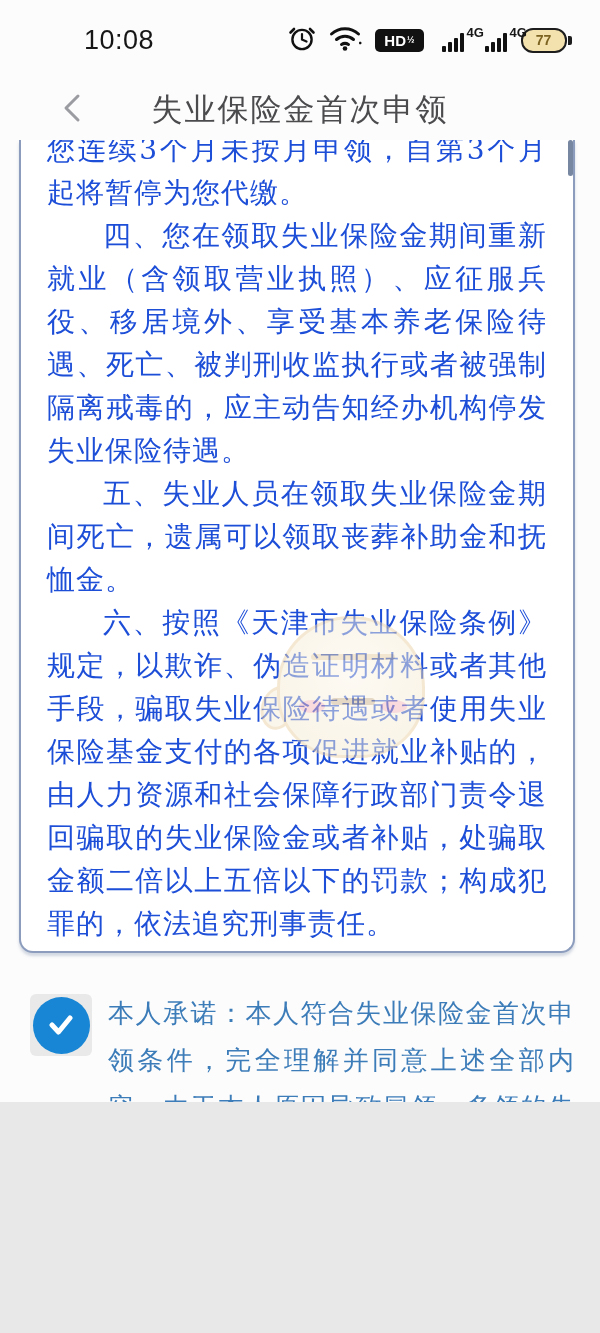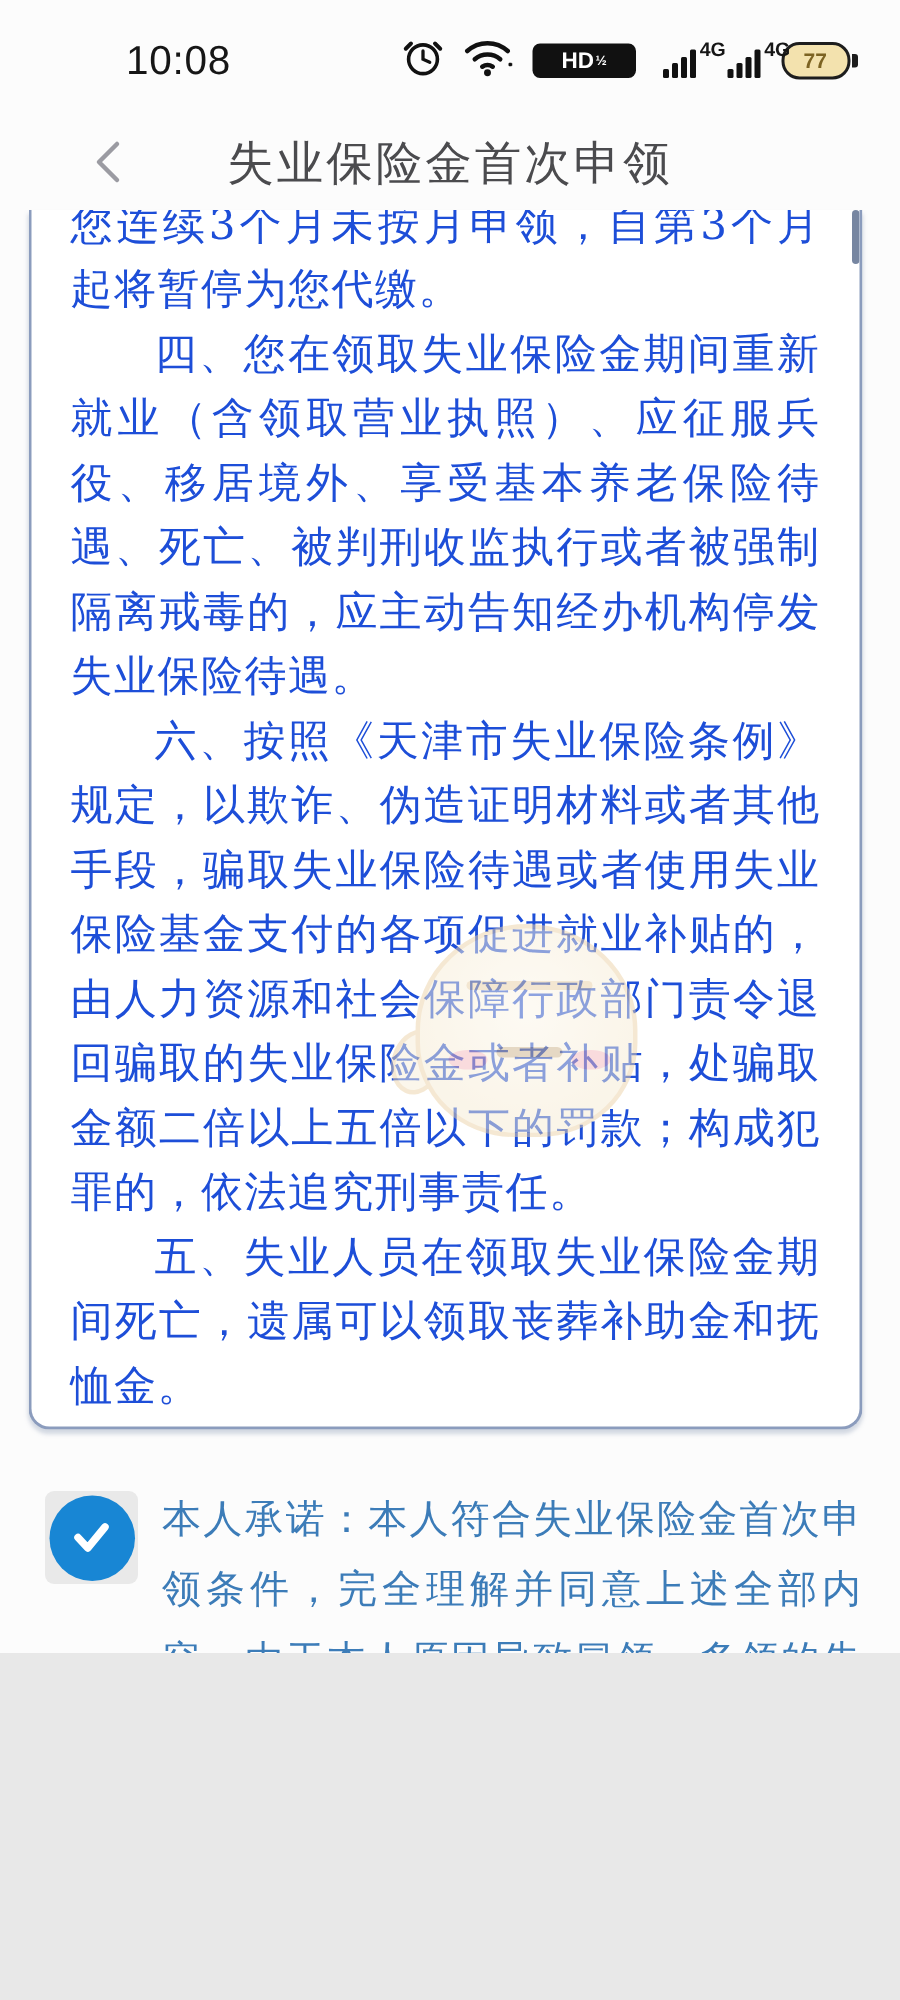--- a/index.html
+++ b/index.html
@@ -13,21 +13,21 @@
   .status-bar{
     position:absolute; top:18px; left:0; right:0; height:44px;
     display:flex; align-items:center; padding:0 28px 0 84px;
     font-family:"Liberation Sans", sans-serif; color:#161616;
   }
   .status-time{ font-size:27px; letter-spacing:.5px; }
   .status-icons{ margin-left:auto; display:flex; align-items:center; gap:11px; }
   .hd-badge{
     background:#111; color:#fff; border-radius:5px; height:23px; min-width:40px;
     display:flex; align-items:center; justify-content:center;
-    font-size:15px; font-weight:bold; padding:0 19px;
+    font-size:15px; font-weight:bold; padding:0 9px;
   }
   .hd-badge sup{ font-size:9px; margin-left:1px; }
   .sig{ position:relative; width:32px; height:28px; }
   .sig .g{ position:absolute; top:-1px; left:0; font-size:13px; font-weight:bold;margin-left:32px; }
   .sig i{ position:absolute; bottom:2px; width:4px; background:#111; border-radius:1px; }
   .sig i:nth-child(2){ left:7px;  height:6px; }
   .sig i:nth-child(3){ left:13px; height:10px; }
   .sig i:nth-child(4){ left:19px; height:14px; }
   .sig i:nth-child(5){ left:25px; height:19px; }
   .battery{ display:flex; align-items:center; }
@@ -178,22 +178,22 @@
     <svg class="back-btn" viewBox="0 0 36 36">
       <polyline points="22,6 10,18 22,30" fill="none" stroke="#9b9ba2" stroke-width="3" stroke-linecap="round" stroke-linejoin="round"></polyline>
     </svg>
     <div class="page-title">失业保险金首次申领</div>
   </div>
 
   <div class="terms-box">
     <div class="terms-content">
       <p class="cont">您连续3个月未按月申领，自第3个月起将暂停为您代缴。</p>
       <p class="ind">四、您在领取失业保险金期间重新就业（含领取营业执照）、应征服兵役、移居境外、享受基本养老保险待遇、死亡、被判刑收监执行或者被强制隔离戒毒的，应主动告知经办机构停发失业保险待遇。</p>
+      <p class="ind">五、失业人员在领取失业保险金期间死亡，遗属可以领取丧葬补助金和抚恤金。</p>
       <p class="ind">六、按照《天津市失业保险条例》规定，以欺诈、伪造证明材料或者其他手段，骗取失业保险待遇或者使用失业保险基金支付的各项促进就业补贴的，由人力资源和社会保障行政部门责令退回骗取的失业保险金或者补贴，处骗取金额二倍以上五倍以下的罚款；构成犯罪的，依法追究刑事责任。</p>
-      <p class="ind">五、失业人员在领取失业保险金期间死亡，遗属可以领取丧葬补助金和抚恤金。</p>
       <p class="ind">七、如您未进行失业登记，请您按照提示进行个人失业信息维护后，由系统自动完成失业登记。</p>
     </div>
     <div class="mascot-wm">
       <div class="mwing"></div>
       <div class="mbody"></div>
       <div class="mband"></div>
       <div class="mblush l"></div>
       <div class="mblush r"></div>
       <div class="mmouth"></div>
     </div>

